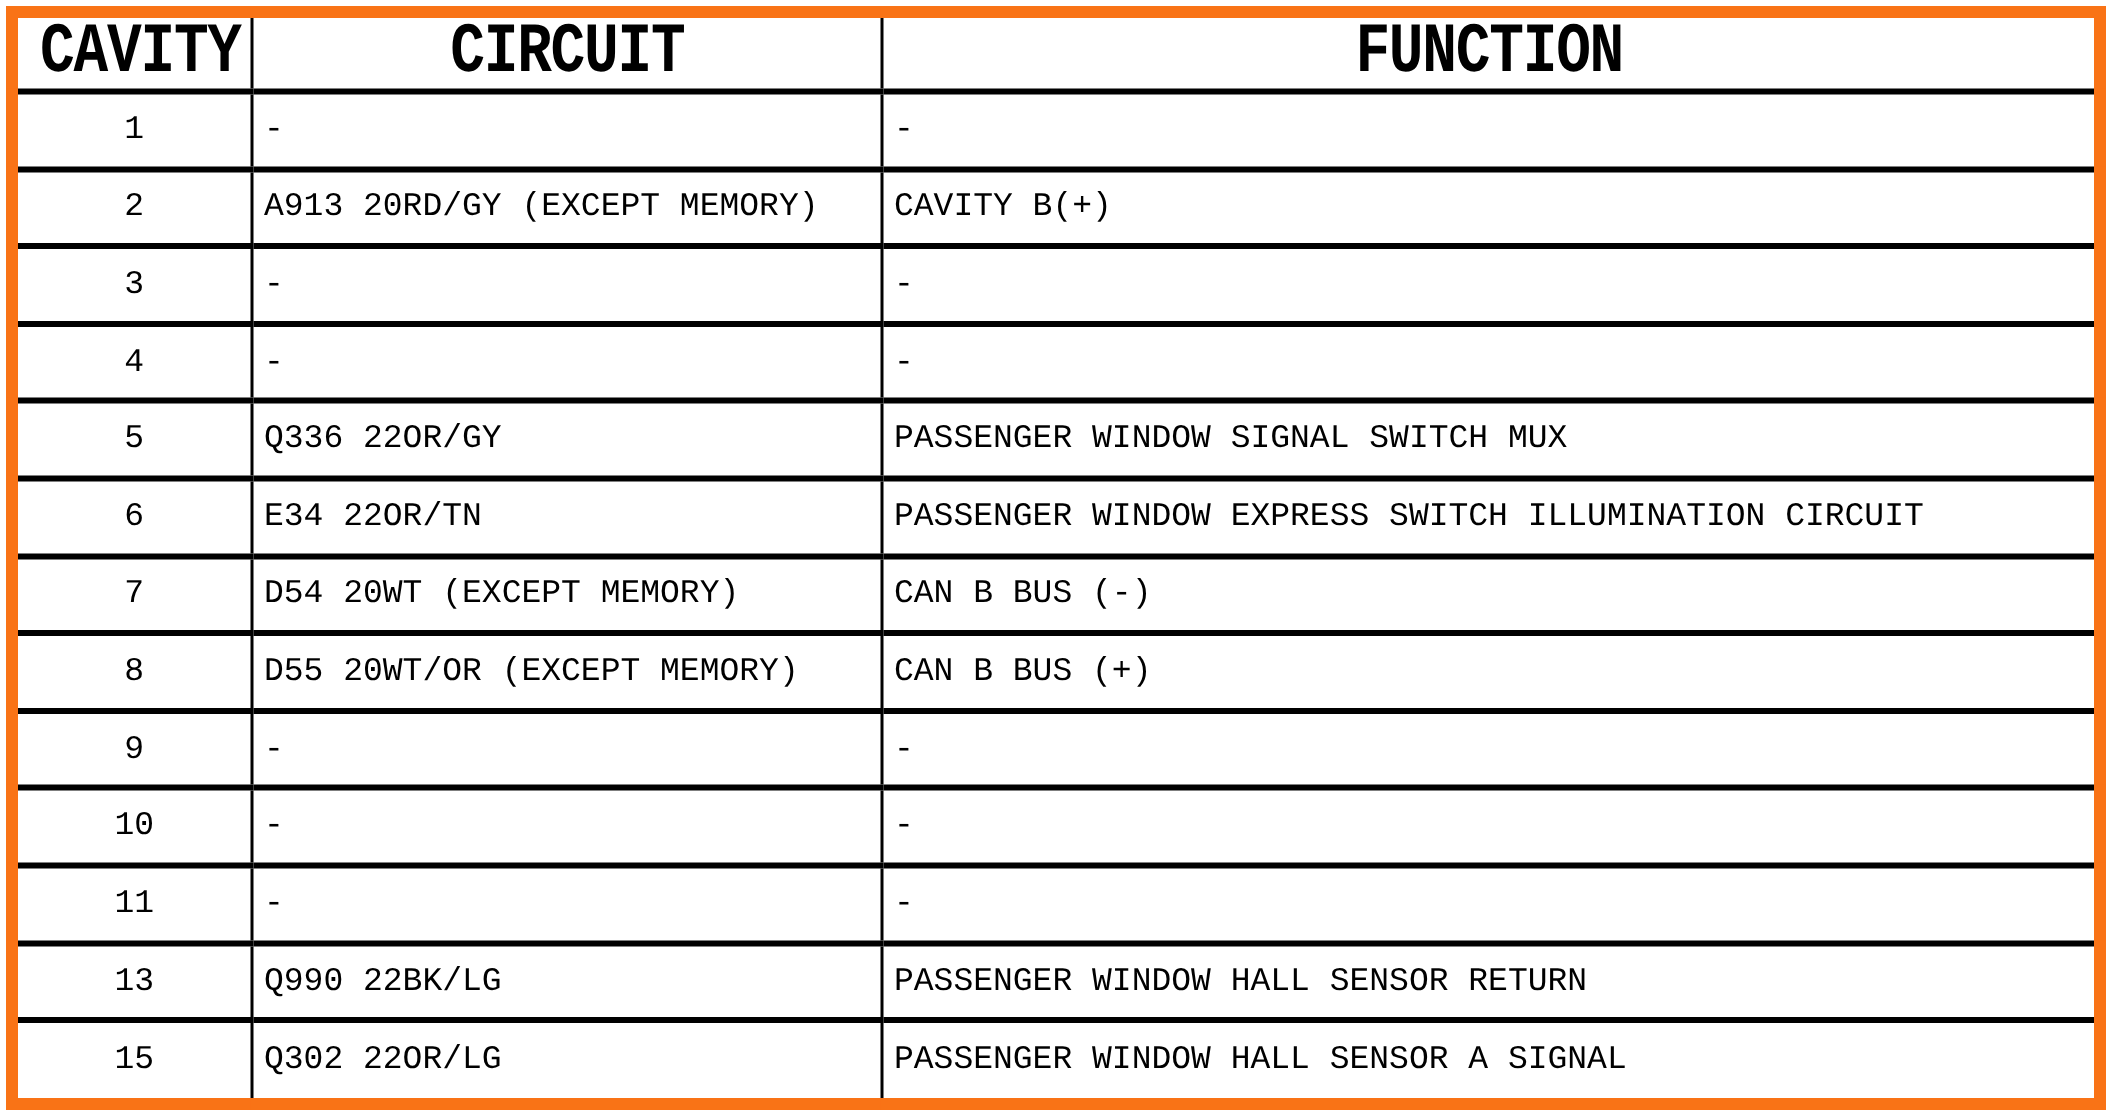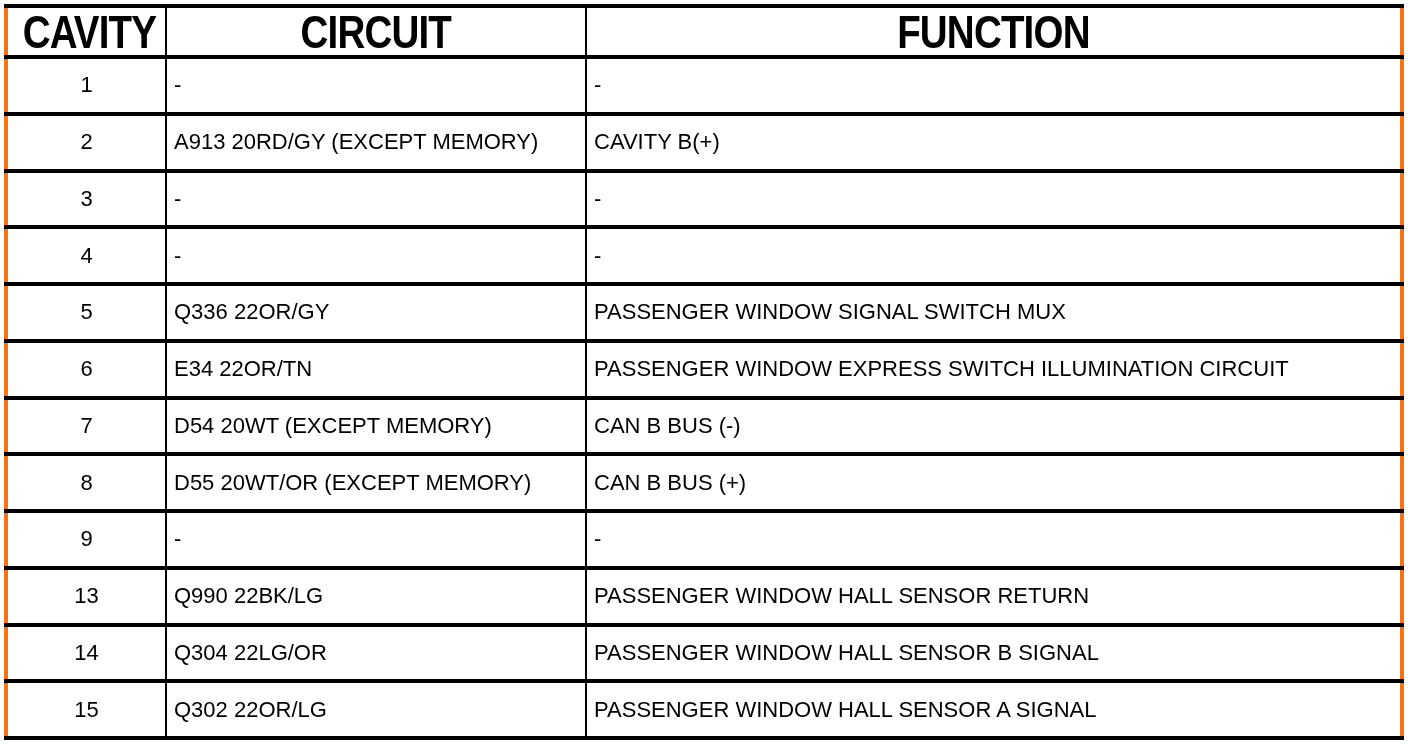--- a/index.html
+++ b/index.html
@@ -13,23 +13,23 @@
     background: #ffffff;
     box-sizing: border-box;
     padding: 4px;
   }
   table.pinout {
     width: 100%;
     height: 100%;
     border-collapse: collapse;
     table-layout: fixed;
     background: #ffffff;
-    font-family: Liberation Sans, sans-serif;
+    font-family: Liberation Mono, monospace;
     color: #000000;
-    border: 4px solid #f97316;
+    border: 8px solid #f97316;
   }
   col.c-cavity   { width: 160px; }
   col.c-circuit  { width: 420px; }
   col.c-function { width: auto; }
   th, td {
     border-left: 2px solid #000000;
     border-right: 2px solid #000000;
     border-top: 4px solid #000000;
     border-bottom: 4px solid #000000;
     overflow: hidden;
@@ -118,28 +118,33 @@
     <td class="cavity">8</td>
     <td class="circuit">D55 20WT/OR (EXCEPT MEMORY)</td>
     <td class="function">CAN B BUS (+)</td>
   </tr>
         <tr>
     <td class="cavity">9</td>
     <td class="circuit">-</td>
     <td class="function">-</td>
   </tr>
         <tr>
+    <td class="cavity">10</td>
+    <td class="circuit">-</td>
+    <td class="function">-</td>
+  </tr>
+        <tr>
+    <td class="cavity">11</td>
+    <td class="circuit">-</td>
+    <td class="function">-</td>
+  </tr>
+        <tr>
     <td class="cavity">13</td>
     <td class="circuit">Q990 22BK/LG</td>
     <td class="function">PASSENGER WINDOW HALL SENSOR RETURN</td>
-  </tr>
-        <tr>
-    <td class="cavity">14</td>
-    <td class="circuit">Q304 22LG/OR</td>
-    <td class="function">PASSENGER WINDOW HALL SENSOR B SIGNAL</td>
   </tr>
         <tr>
     <td class="cavity">15</td>
     <td class="circuit">Q302 22OR/LG</td>
     <td class="function">PASSENGER WINDOW HALL SENSOR A SIGNAL</td>
   </tr>
       </tbody>
   </table>
 </div>
 

